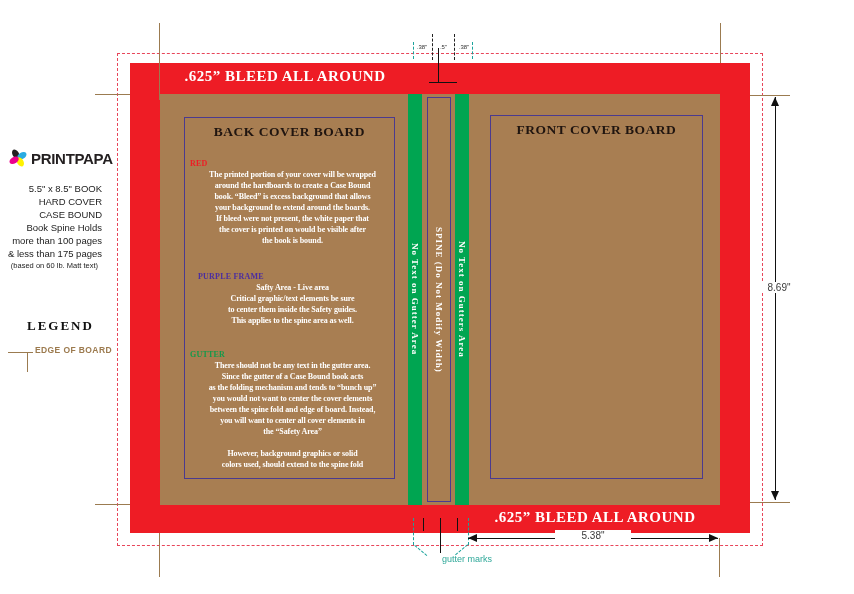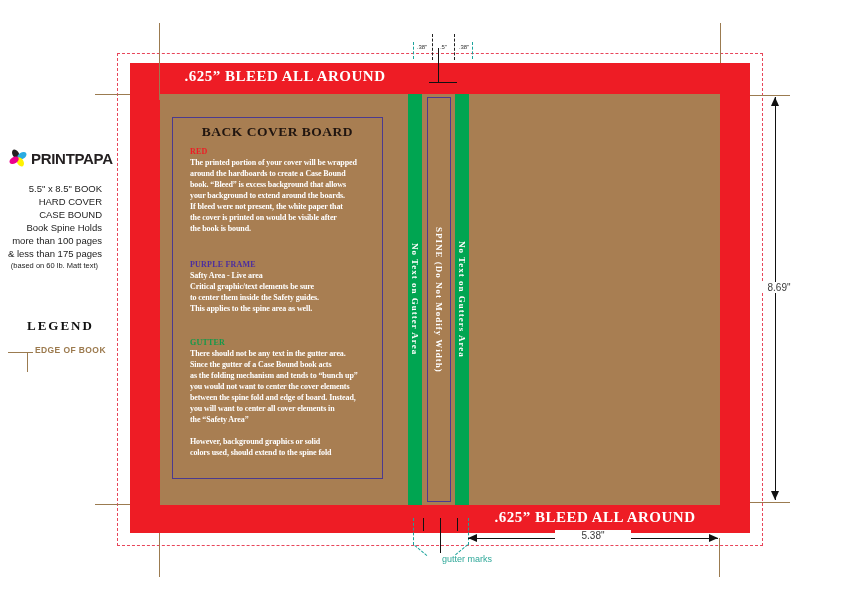--- a/index.html
+++ b/index.html
@@ -20,30 +20,30 @@
 
   
   .dashed-outline{left:117px;top:53px;width:644px;height:491px;border:1px dashed #E8455A;}
   .bleed-area{left:130px;top:63px;width:620px;height:470px;background:#EE1C25;}
   .bleed-label{font:bold 15px "Liberation Serif",serif;color:#fff;letter-spacing:0.5px;text-align:center;}
   .bleed-top{left:120px;top:68px;width:330px;}
   .bleed-bottom{left:445px;top:509px;width:300px;}
   .board{left:160px;top:94px;width:560px;height:411px;background:#A87E52;}
 
   .frame{border:1px solid #4B3A8F;}
-  .frame-back{left:172px;top:117px;width:209px;height:360px;}
+  .frame-back{left:184px;top:117px;width:209px;height:360px;}
   .frame-front{left:490px;top:115px;width:211px;height:362px;}
   .frame-title{position:absolute;top:6px;left:0;width:100%;text-align:center;
                font:bold 13.5px "Liberation Serif",serif;color:#201510;letter-spacing:0.5px;}
 
   .back-text{left:190px;top:146px;width:205px;}
   .sec-heading{font:bold 8px "Liberation Serif",serif;line-height:11px;letter-spacing:0.2px;}
-  .sec-body{font:bold 8px "Liberation Serif",serif;line-height:11px;color:#fff;white-space:pre;letter-spacing:-0.1px;}
-  .h-red{color:#EE1C25;}
-  .h-purple{color:#4B2EA0;}
+  .sec-body{font:bold 8px "Liberation Serif",serif;line-height:11px;color:#fff;white-space:pre;letter-spacing:-0.1px;text-align:center;}
+  .h-red{color:#EE1C25;margin-top:12px;}
+  .h-purple{color:#4B2EA0;margin-left:8px;}
   .h-green{color:#149A4A;}
   .sec-purple{margin-top:25px;}
   .sec-gutter{margin-top:23px;}
 
   
   .gutter-strip{top:94px;width:14px;height:411px;background:#00A551;}
   .gutter-left{left:408px;}
   .gutter-right{left:455px;}
   .spine-strip{left:427px;top:97px;width:22px;height:403px;background:#A87E52;border:1px solid #4B3A8F;}
   .vlabel{writing-mode:vertical-rl;width:100%;height:100%;display:flex;align-items:center;justify-content:center;
@@ -118,21 +118,21 @@
   <div class="abs specs">5.5" x 8.5" BOOK
 HARD COVER
 CASE BOUND
 Book Spine Holds
 more than 100 pages
 &amp; less than 175 pages</div>
   <div class="abs specs-note">(based on 60 lb. Matt text)</div>
   <div class="abs legend-title">LEGEND</div>
   <div class="abs legend-sym-h"></div>
   <div class="abs legend-sym-v"></div>
-  <div class="abs legend-edge-label">EDGE OF BOOK</div>
+  <div class="abs legend-edge-label">EDGE OF BOARD</div>
 
   <div class="abs dashed-outline"></div>
   <div class="abs bleed-area"></div>
   <div class="abs bleed-label bleed-top">.625” BLEED ALL AROUND</div>
   <div class="abs bleed-label bleed-bottom">.625” BLEED ALL AROUND</div>
   <div class="abs board"></div>
 
   <div class="abs frame frame-back">
     <div class="frame-title">BACK COVER BOARD</div>
   </div>
@@ -161,20 +161,23 @@
 you would not want to center the cover elements
 between the spine fold and edge of board. Instead,
 you will want to center all cover elements in
 the “Safety Area”
 
 However, background graphics or solid
 colors used, should extend to the spine fold</div>
     </div>
   </div>
 
+  <div class="abs frame frame-front">
+    <div class="frame-title">FRONT COVER BOARD</div>
+  </div>
 
   <div class="abs gutter-strip gutter-left">
     <div class="vlabel">No Text on Gutter Area</div>
   </div>
   <div class="abs spine-strip">
     <div class="vlabel">SPINE (Do Not Modify Width)</div>
   </div>
   <div class="abs gutter-strip gutter-right">
     <div class="vlabel">No Text on Gutters Area</div>
   </div>

